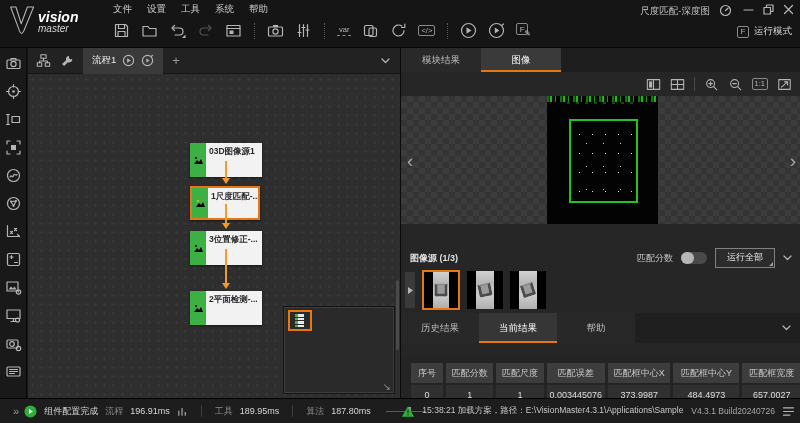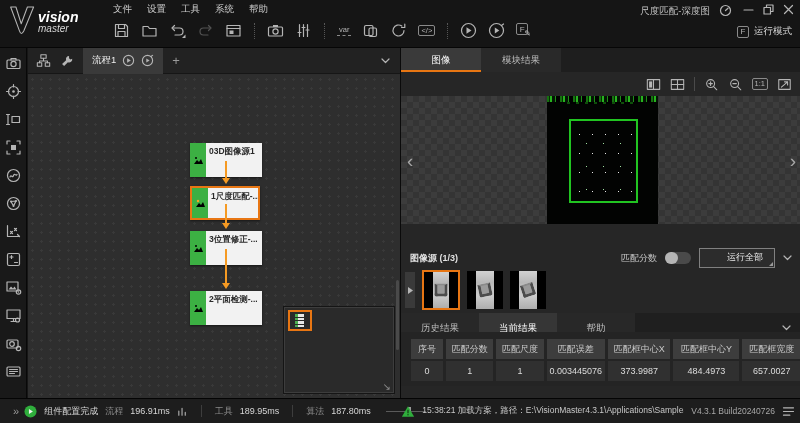--- a/index.html
+++ b/index.html
@@ -76,35 +76,35 @@
     background-image:radial-gradient(circle,#e8e8e8 .7px,rgba(0,0,0,0) 1px),radial-gradient(circle,#9fdf9f .6px,rgba(0,0,0,0) 1px);
     background-size:13px 19px,17px 23px; background-position:2px 4px,7px 11px; }
   .nav { position:absolute; top:55px; font-size:19px; color:#a8a8a8; line-height:1; }
   .infobar { position:absolute; left:0; top:176px; width:400px; height:23px; background:#2b2b2b; border-top:1px solid #202020; display:flex; align-items:center; padding:0 7px; gap:6px; font-size:8.5px; color:#c0c0c0; }
   .infobar .fn { flex:1; overflow:hidden; white-space:nowrap; }
   .ibar-sep { width:0; height:10px; border-left:1px solid #555; }
   .srcrow { position:absolute; left:0; top:200px; width:400px; height:20px; display:flex; align-items:center; padding:0 9px; gap:8px; font-size:9px; }
   .srcrow .lbl { color:#e0e0e0; font-weight:bold; }
   .toggle { width:26px; height:12px; border-radius:6px; background:#4a4a4a; position:relative; }
   .toggle .knob { position:absolute; left:0; top:0; width:13px; height:12px; border-radius:6px; background:#b5b5b5; }
-  .runall { border:1px solid #808080; color:#e8e8e8; padding:2px 11px 3px 27px; position:relative; background:#2c2c2c; }
+  .runall { border:1px solid #808080; color:#e8e8e8; padding:2px 11px 3px 11px; position:relative; background:#2c2c2c; }
   .runall::after { content:""; position:absolute; right:1px; bottom:1px; border-left:4px solid rgba(0,0,0,0); border-bottom:4px solid #999; }
   .thumbs { position:absolute; left:4px; top:222px; display:flex; align-items:center; gap:7px; }
   .expander { width:10px; height:36px; background:#3a3a3a; display:flex; align-items:center; justify-content:center; }
   .thumb { width:36px; height:38px; background:#000; position:relative; overflow:hidden; }
   .thumb.sel { border:2px solid #e87613; width:38px; height:40px; }
   .strip { position:absolute; left:26%; top:0; bottom:0; width:48%;
     background:linear-gradient(180deg,#d2d2d2,#b8b8b8 30%,#cccccc 65%,#aeaeae); }
   .obj { position:absolute; left:50%; top:50%; transform:translate(-50%,-50%); width:13px; height:13px;
     border:3px solid #4c4c4c; border-top:2px solid #8a8a8a; background:#9a9a9a; border-radius:0 0 2px 2px; }
   .rtabs2 { position:absolute; left:0; top:265px; width:400px; height:30px; background:#1f1f1f; display:flex; align-items:stretch; }
   .rtab2 { min-width:78px; display:flex; align-items:center; justify-content:center; color:#bdbdbd; background:#282828; }
   .rtab2.active { background:#363636; color:#fff; box-shadow:inset 0 -2px 0 #e87613; }
   .tab-chevron { margin-left:auto; margin-right:10px; align-self:center; }
-  .tablewrap { position:absolute; left:0; top:284px; width:400px; height:54px; background:#242424; padding:7px 0 0 10px; overflow:hidden; }
+  .tablewrap { position:absolute; left:0; top:308px; width:400px; height:54px; background:#242424; padding:7px 0 0 10px; overflow:hidden; }
   .trow { display:flex; gap:3px; margin-bottom:2px; }
   .cell { height:20px; line-height:20px; text-align:center; font-size:9px; white-space:nowrap; overflow:hidden; }
   .trow.h .cell { background:#3d3d3d; color:#cacaca; }
   .trow.d .cell { background:#303030; color:#ddd; }
   .c0{width:34px}.c1{width:50px}.c2{width:50px}.c3{width:62px}.c4{width:66px}.c5{width:70px}.c6{width:62px}
 
   
   .statusbar { position:absolute; left:0; bottom:0; width:800px; height:25px; background:#1d1d1d; border-top:1px solid #040404; font-size:9px; }
   .sb-left { position:absolute; left:0; top:0; bottom:0; display:flex; align-items:center; gap:7px; padding-left:13px; }
   .sb-right { position:absolute; right:5px; top:0; bottom:0; display:flex; align-items:center; gap:7px; }
@@ -424,22 +424,22 @@
         <div class="mm-node"></div>
       </div>
       <span class="mm-resize">↘</span>
     </div>
     <div class="flow-scroll"></div>
   </div>
 </div>
 
 <div class="rpanel">
   <div class="rtabs">
+    <div class="rtab">模块结果</div>
     <div class="rtab active">图像</div>
-    <div class="rtab">模块结果</div>
   </div>
   <div class="vtoolbar">
     <span class="vspace"></span>
     <span class="ic">
         <svg width="15" height="15" viewBox="0 0 17 17">
           <rect x="1.5" y="3" width="14" height="11"></rect>
           <path d="M8.5 3v11"></path>
           <rect class="f" x="3.5" y="5" width="3.5" height="7"></rect>
         </svg>
       </span>

